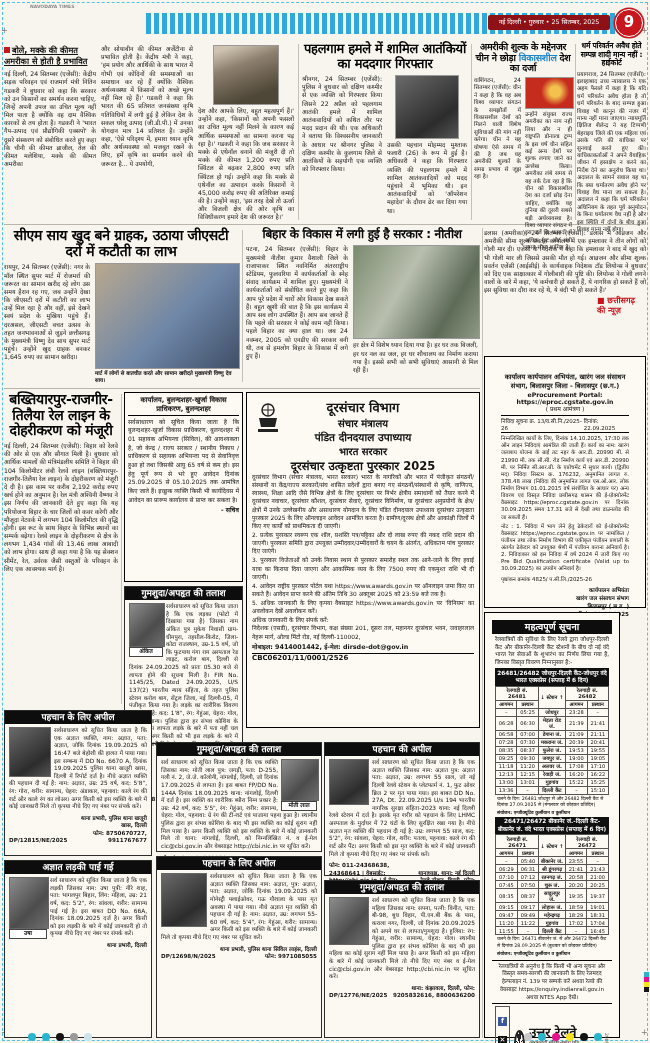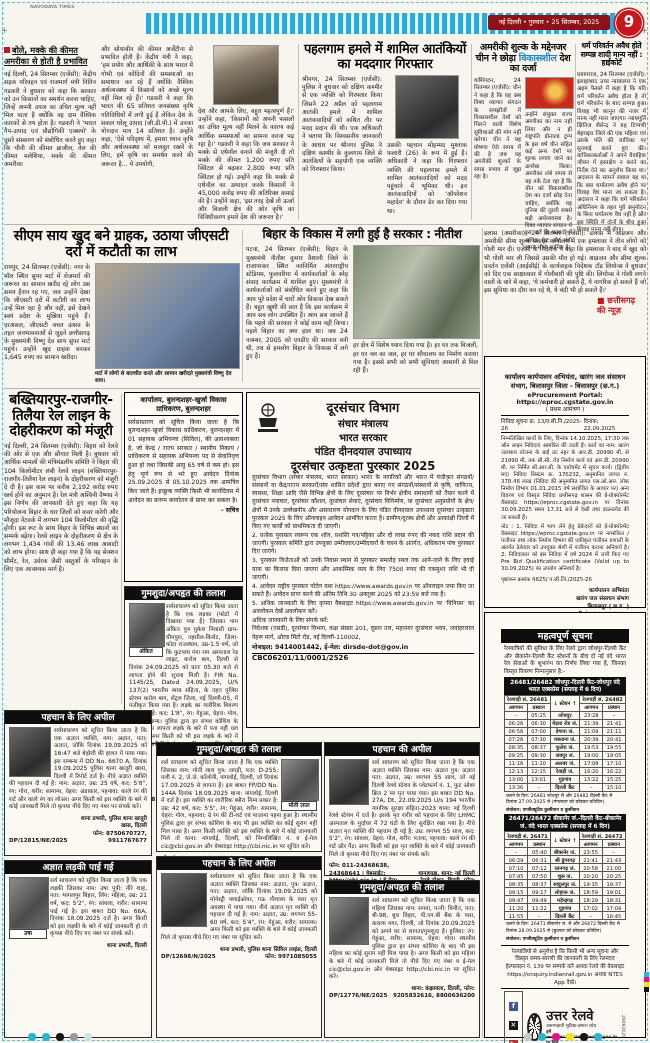--- a/index.html
+++ b/index.html
@@ -177,21 +177,21 @@
       <div style="font-size:6px" class="b">G-252603709/6</div>
       <div style="font-size:5.6px;text-align:right" class="b">
         <div>कार्यपालन अभियंता</div>
         <div>खारंग जल संसाधन संभाग</div>
         <div>बिलासपुर ( छ.ग. )</div>
         <div>दिनांक 22.09.2025</div>
       </div>
     </div>
   </div>
 
-  <div class="abs noticebox" style="left:484px;top:612px;width:162px;height:426px;padding:16px">
+  <div class="abs noticebox" style="left:484px;top:612px;width:136px;height:426px;padding:7px">
     <div class="adbar" style="font-size:9.5px;line-height:14px">महत्वपूर्ण सूचना</div>
     <div class="jt" style="font-size:5.6px;line-height:1.35;padding:2px 3px">रेलयात्रियों की सुविधा के लिए रेलवे द्वारा जोधपुर-दिल्ली कैंट और बीकानेर-दिल्ली कैंट स्टेशनों के बीच दो नई वंदे भारत रेल सेवाओं के शुभारंभ का निर्णय लिया गया है, जिनका विस्तृत विवरण निम्नानुसार है:-</div>
 
     <div style="padding:0 3px">
       <div class="ttstrip">26481/26482 जोधपुर-दिल्ली कैंट-जोधपुर वंदे भारत एक्सप्रेस (सप्ताह में 6 दिन)</div>
       <table class="tt">
         <thead>
           <tr>
             <th colspan="2">रेलगाड़ी सं. 26481</th>
             <th rowspan="2">
@@ -421,22 +421,22 @@
   <div class="abs noticebox" style="left:246px;top:392px;width:234px;height:336px;padding:5px">
     <svg class="abs" style="left:8px;top:8px" width="26" height="34" viewBox="0 0 26 34">
       <circle cx="13" cy="9" r="6" fill="none" stroke="#222" stroke-width="1.5"></circle>
       <path d="M4 17 h18 l-2 9 h-14 z" fill="#222"></path>
       <rect x="3" y="28" width="20" height="3" fill="#222"></rect>
       <line x1="13" y1="3" x2="13" y2="15" stroke="#222" stroke-width="1"></line>
       <line x1="7" y1="9" x2="19" y2="9" stroke="#222" stroke-width="1"></line>
     </svg>
     <div class="ctr b" style="font-size:13px">दूरसंचार विभाग</div>
     <div class="ctr b" style="font-size:10px">संचार मंत्रालय</div>
+    <div class="ctr b" style="font-size:10.5px">पंडित दीनदयाल उपाध्याय</div>
     <div class="ctr b" style="font-size:10px">भारत सरकार</div>
-    <div class="ctr b" style="font-size:10.5px">पंडित दीनदयाल उपाध्याय</div>
     <div class="ctr b" style="font-size:11.5px">दूरसंचार उत्कृष्टता पुरस्कार 2025</div>
     <div class="jt" style="font-size:5.9px;line-height:1.38">दूरसंचार विभाग (संचार मंत्रालय, भारत सरकार) भारत के नागरिकों और भारत में पंजीकृत संगठनों/संस्थानों या केंद्र/राज्य सरकारों/संघ शासित प्रदेशों द्वारा बनाए गए संगठनों/संस्थानों से कृषि, वाणिज्य, स्वास्थ्य, शिक्षा आदि जैसे विभिन्न क्षेत्रों के लिए दूरसंचार पर निर्भर क्षेत्रीय समाधानों को तैयार करने में दूरसंचार नवाचार, दूरसंचार कौशल, दूरसंचार सेवाएं, दूरसंचार विनिर्माण, या दूरसंचार अनुप्रयोगों के क्षेत्र/क्षेत्रों में उनके उल्लेखनीय और असाधारण योगदान के लिए पंडित दीनदयाल उपाध्याय दूरसंचार उत्कृष्टता पुरस्कार 2025 के लिए ऑनलाइन आवेदन आमंत्रित करता है। ग्रामीण/दूरस्थ क्षेत्रों और आकांक्षी जिलों में किए गए कार्यों को प्राथमिकता दी जाएगी।</div>
     <div class="jt" style="font-size:5.9px;line-height:1.38;margin-top:1px">2. प्रत्येक पुरस्कार स्वरूप एक शॉल, प्रशस्ति पत्र/पट्टिका और दो लाख रुपए की नकद राशि प्रदान की जाएगी। पुरस्कार समिति द्वारा उपयुक्त उम्मीदवार/उम्मीदवारों के चयन के अंतर्गत, अधिकतम पांच पुरस्कार दिए जाएंगे।</div>
     <div class="jt" style="font-size:5.9px;line-height:1.38;margin-top:1px">3. पुरस्कार विजेताओं को उनके निवास स्थान से पुरस्कार समारोह स्थल तक आने-जाने के लिए हवाई यात्रा का किराया दिया जाएगा और आकस्मिक व्यय के लिए 7500 रुपए की एकमुश्त राशि भी दी जाएगी।</div>
     <div class="jt" style="font-size:5.9px;line-height:1.38;margin-top:1px">4. आवेदन राष्ट्रीय पुरस्कार पोर्टल यथा https://www.awards.gov.in पर ऑनलाइन जमा किए जा सकते हैं। आवेदन प्राप्त करने की अंतिम तिथि 30 अक्तूबर 2025 को 23:59 बजे तक है।</div>
     <div class="jt" style="font-size:5.9px;line-height:1.38;margin-top:1px">5. अधिक जानकारी के लिए कृपया वैबसाइट https://www.awards.gov.in पर 'विनियम' का अवलोकन देखें अवलोकन करें।</div>
     <div style="font-size:5.9px;margin-top:1px">अधिक जानकारी के लिए संपर्क करें:</div>
     <div class="jt" style="font-size:5.9px;line-height:1.38">निदेशक (एसडी), दूरसंचार विभाग, कक्ष संख्या 201, दूसरा तल, महानगर दूरसंचार भवन, जवाहरलाल नेहरू मार्ग, ओल्ड मिंटो रोड, नई दिल्ली-110002,</div>
     <div class="b" style="font-size:6.4px;margin-top:1px">मोबाइल: 9414001442, ई-मेल: dirsde-dot@gov.in</div>
     <div class="b" style="font-size:7px;border-top:0.5px solid #000;margin-top:2px">CBC06201/11/0001/2526</div>

